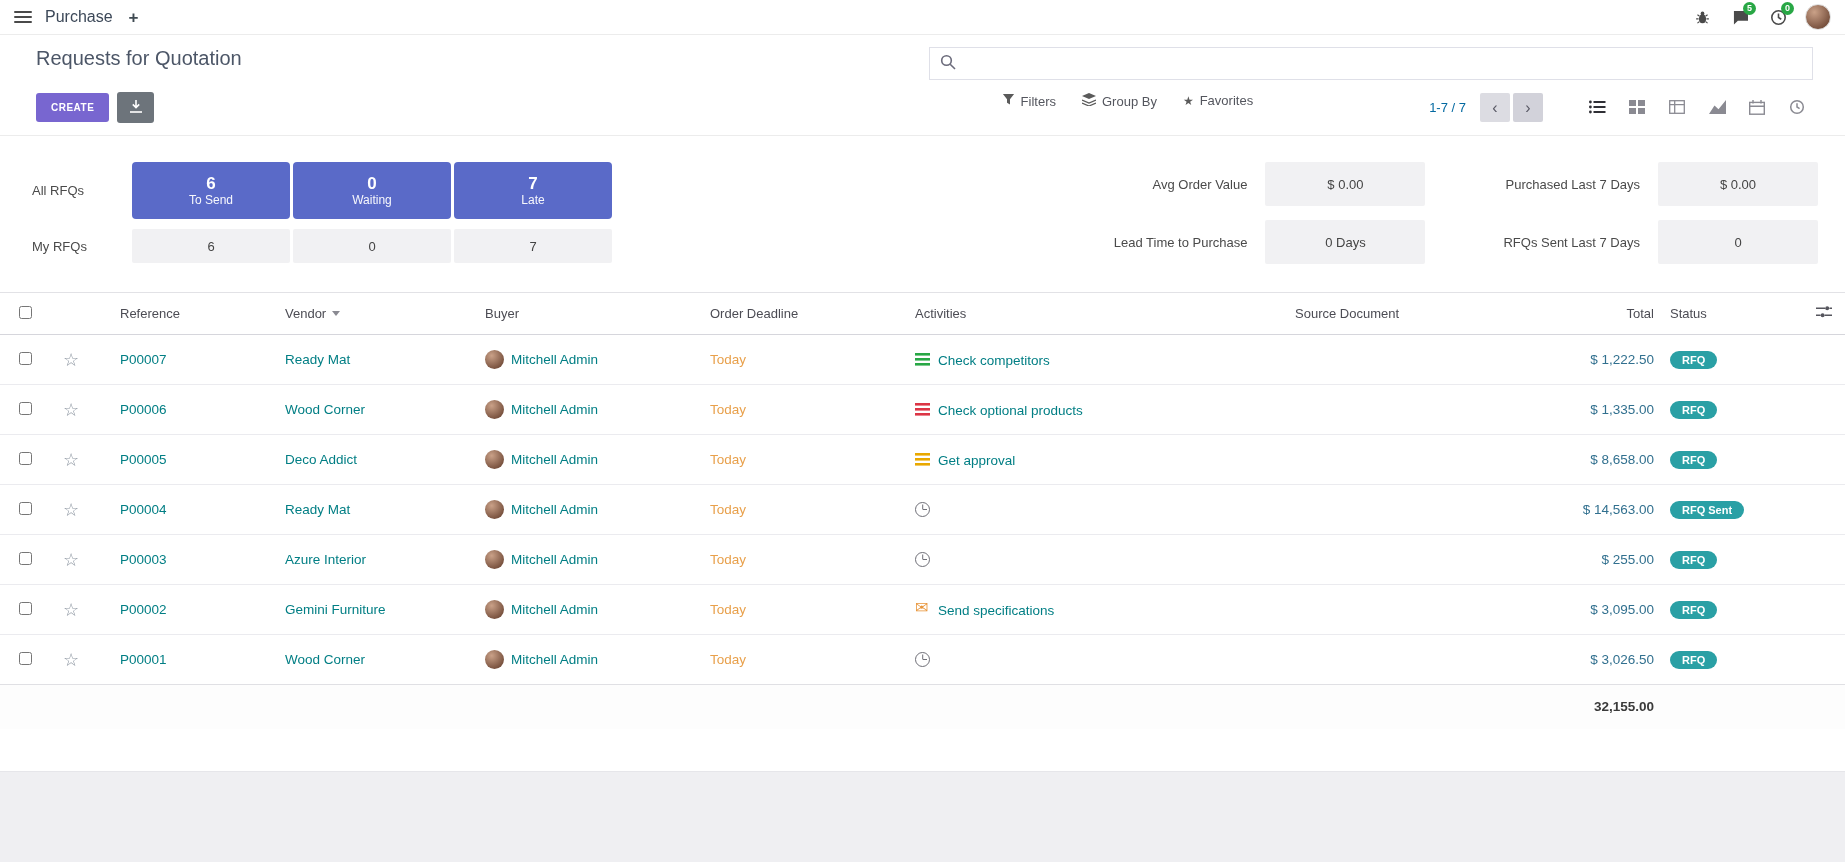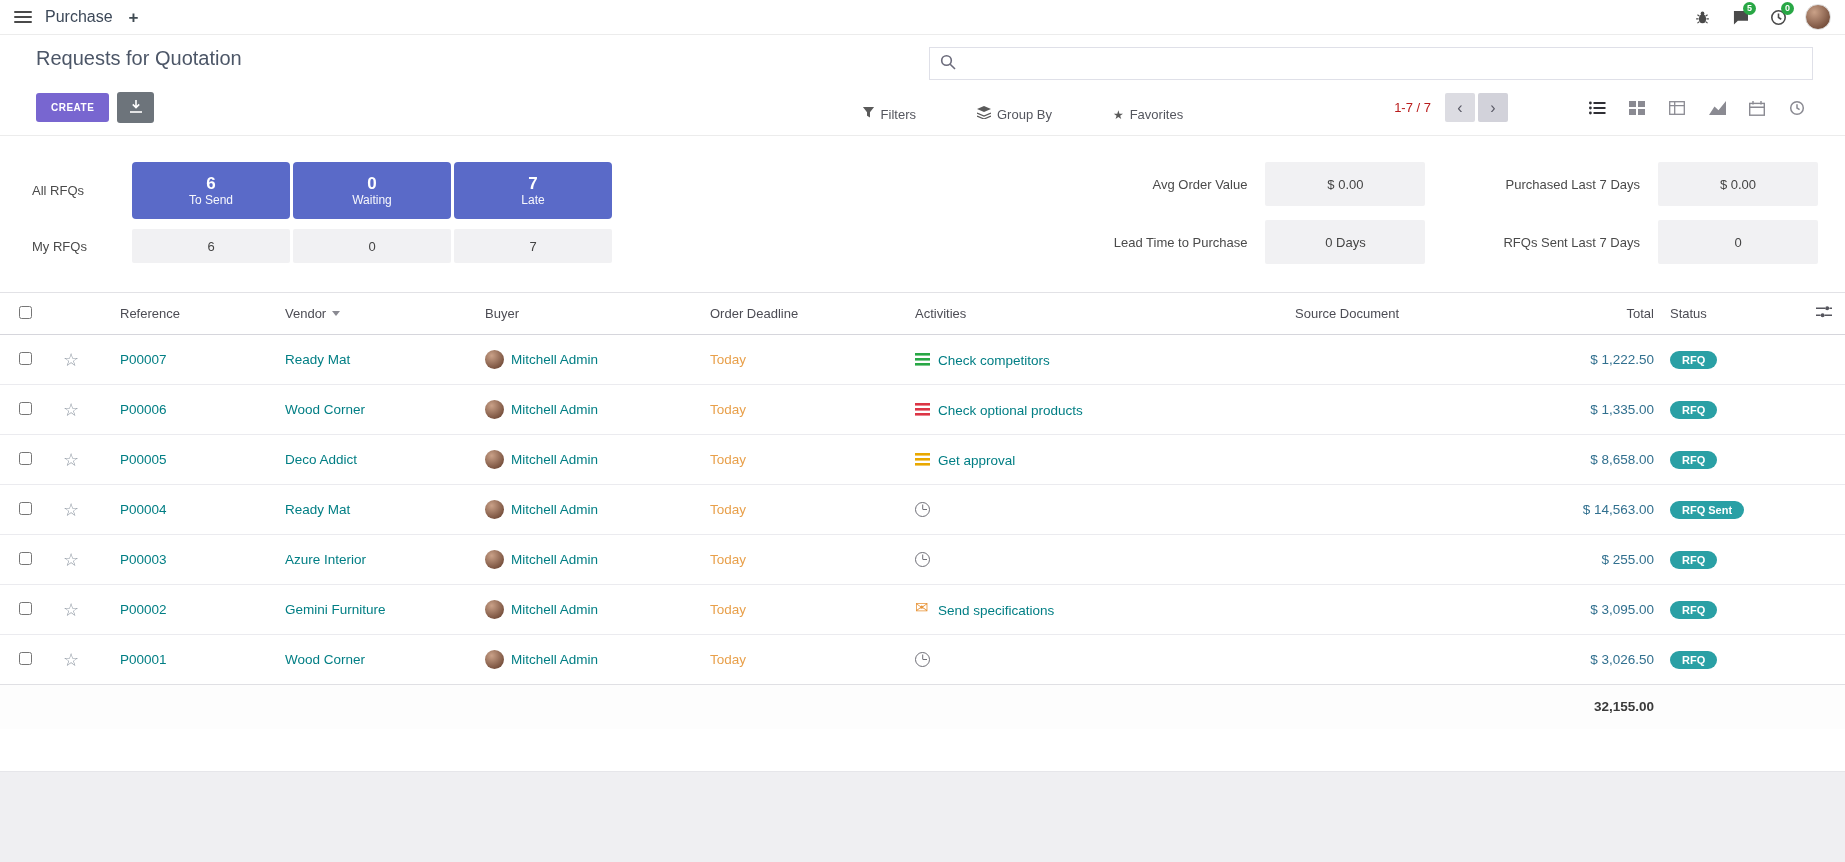--- a/index.html
+++ b/index.html
@@ -44,25 +44,25 @@
   .cp-row2{ display:flex; align-items:center; margin-top:12px; }
   .btn-create{
     margin-left:16px; background:#7866d0; color:#fff; border:none; border-radius:3px;
     font-size:10px; font-weight:700; letter-spacing:.5px; padding:9px 15px; cursor:pointer;
     font-family:"Liberation Sans",sans-serif;
   }
   .btn-export{
     margin-left:8px; width:37px; height:31px; background:#6d747b; border:none; border-radius:3px;
     display:inline-flex; align-items:center; justify-content:center; cursor:pointer;
   }
-  .cp-right{ margin-left:auto; display:flex; align-items:flex-end; margin-right:12px;gap:35px; }
+  .cp-right{ margin-left:auto; display:flex; align-items:flex-start; margin-right:12px; }
   .facet-btn{ display:inline-flex; align-items:center; gap:6px; color:#54565e; font-size:13px; cursor:pointer; margin-right:26px; }
   .facet-btn .star-solid::before{ content:"\2605"; font-size:12px; color:#5a5a5a; }
   .pager{ display:flex; align-items:center; margin-left:150px; }
-  .pager-text{ color:#b91c1c; margin-right:14px; }
+  .pager-text{ color:#0369a1; margin-right:14px; }
   .pager-btn{
     width:30px; height:29px; background:#dcdce2; border:none; border-radius:2px;
     display:inline-flex; align-items:center; justify-content:center; color:#5a5a66; font-size:16px; cursor:pointer;
   }
   .pager-btn + .pager-btn{ margin-left:3px; background:#d2d2da; }
   .pager-btn.prev::before{ content:"\2039"; }
   .pager-btn.next::before{ content:"\203A"; }
   .view-switcher{ display:flex; align-items:center; margin-left:34px; }
   .vs-btn{ width:40px; height:28px; display:inline-flex; align-items:center; justify-content:center; color:#8a8a92; cursor:pointer; }
   .vs-btn.active{ color:#2f2f35; }

